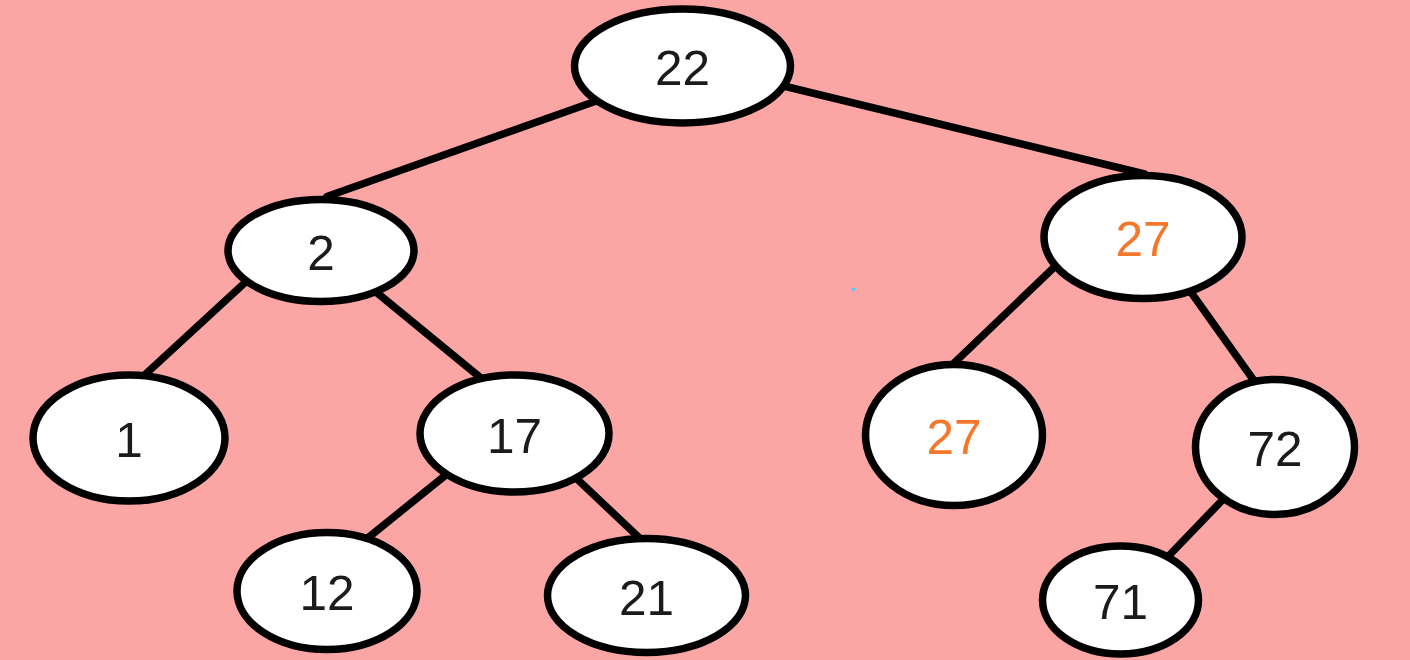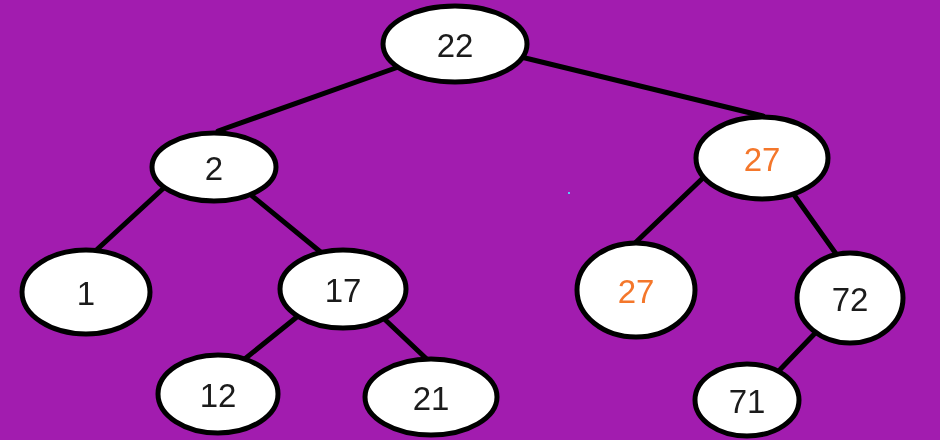--- a/index.html
+++ b/index.html
@@ -5,21 +5,21 @@
   html, body {
     margin: 0;
     padding: 0;
     background: #ffffff;
     font-family: "Liberation Sans", sans-serif;
   }
   .stage {
     position: relative;
     width: 940px;
     height: 440px;
-    background: #a21caf;
+    background: #fca5a5;
     overflow: hidden;
   }
   svg text {
     font-family: "Liberation Sans", "DejaVu Sans", sans-serif;
   }
 </style>
 </head>
 <body>
 
 <div class="stage">

